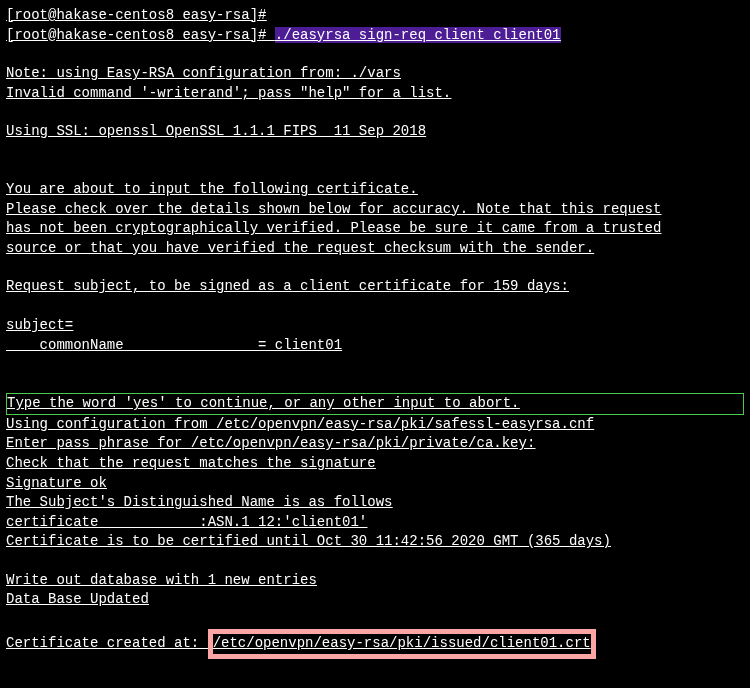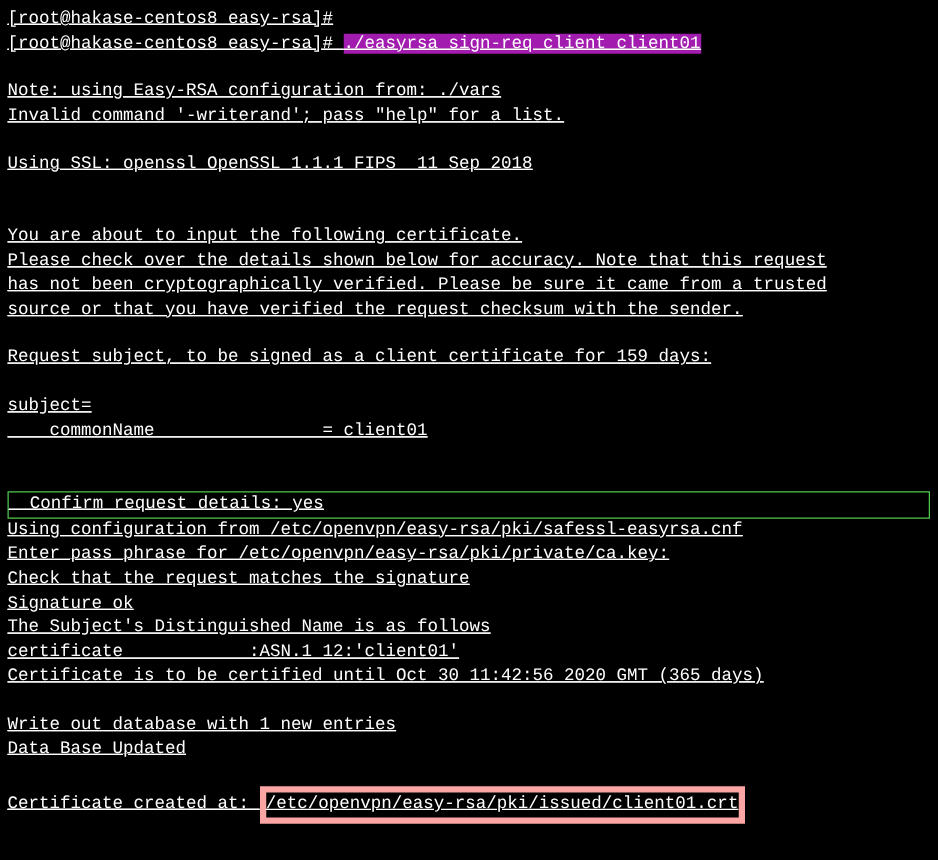--- a/index.html
+++ b/index.html
@@ -16,21 +16,21 @@
       line-height: 1.4;
       padding: 6px;
       width: 750px;
       height: 688px;
       overflow: hidden;
     }
     .line {
       white-space: pre;
     }
     .hl-green-bg {
-      background: #a21caf;
+      background: #4c1d95;
       color: #fff;
     }
     .hl-green-border {
       border: 5px solid #fca5a5;
       display: inline-block;
     }
     .hl-green-box {
       border: 1px solid #4ec94e;
     }
     .blank {
@@ -54,21 +54,21 @@
 <div class="line">has not been cryptographically verified. Please be sure it came from a trusted</div>
 <div class="line">source or that you have verified the request checksum with the sender.</div>
 <div class="blank"></div>
 <div class="line">Request subject, to be signed as a client certificate for 159 days:</div>
 <div class="blank"></div>
 <div class="line">subject=</div>
 <div class="line">    commonName                = client01</div>
 <div class="blank"></div>
 <div class="blank"></div>
 <div class="hl-green-box">
-  <div class="line">  Confirm request details: yes</div>
+  <div class="line">Type the word 'yes' to continue, or any other input to abort.</div>
 </div>
 <div class="line">Using configuration from /etc/openvpn/easy-rsa/pki/safessl-easyrsa.cnf</div>
 <div class="line">Enter pass phrase for /etc/openvpn/easy-rsa/pki/private/ca.key:</div>
 <div class="line">Check that the request matches the signature</div>
 <div class="line">Signature ok</div>
 <div class="line">The Subject's Distinguished Name is as follows</div>
 <div class="line">certificate            :ASN.1 12:'client01'</div>
 <div class="line">Certificate is to be certified until Oct 30 11:42:56 2020 GMT (365 days)</div>
 <div class="blank"></div>
 <div class="line">Write out database with 1 new entries</div>

